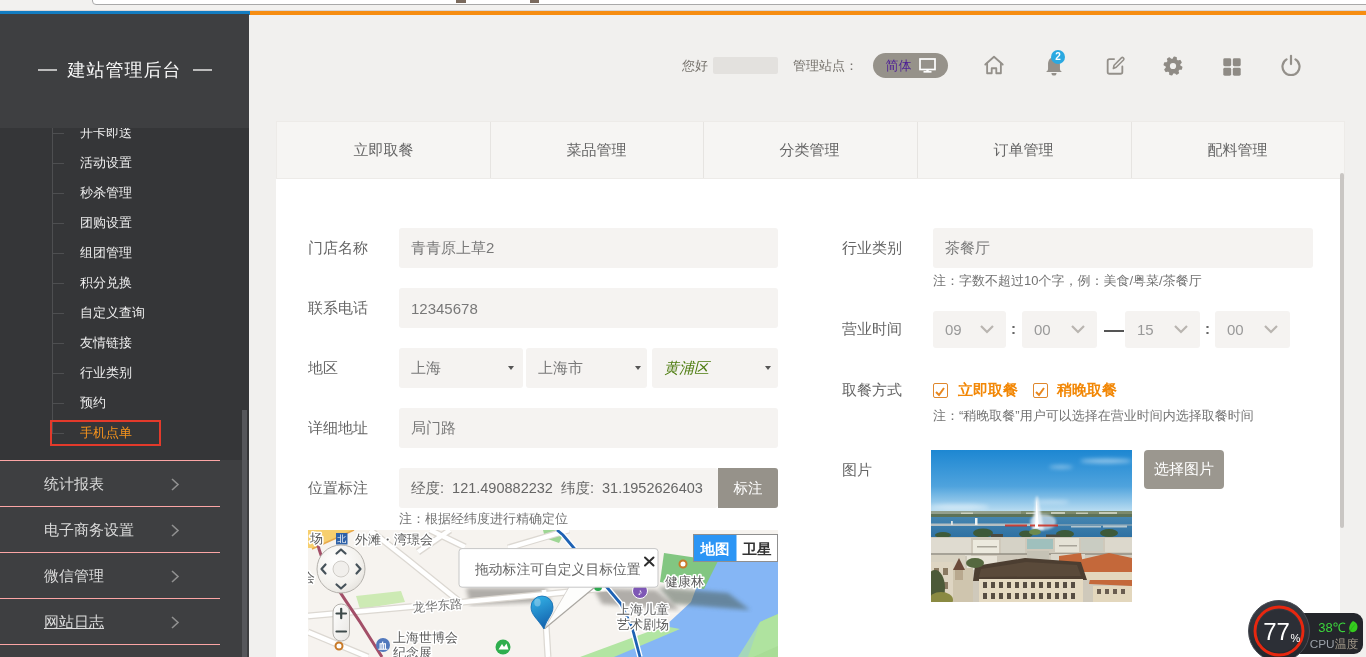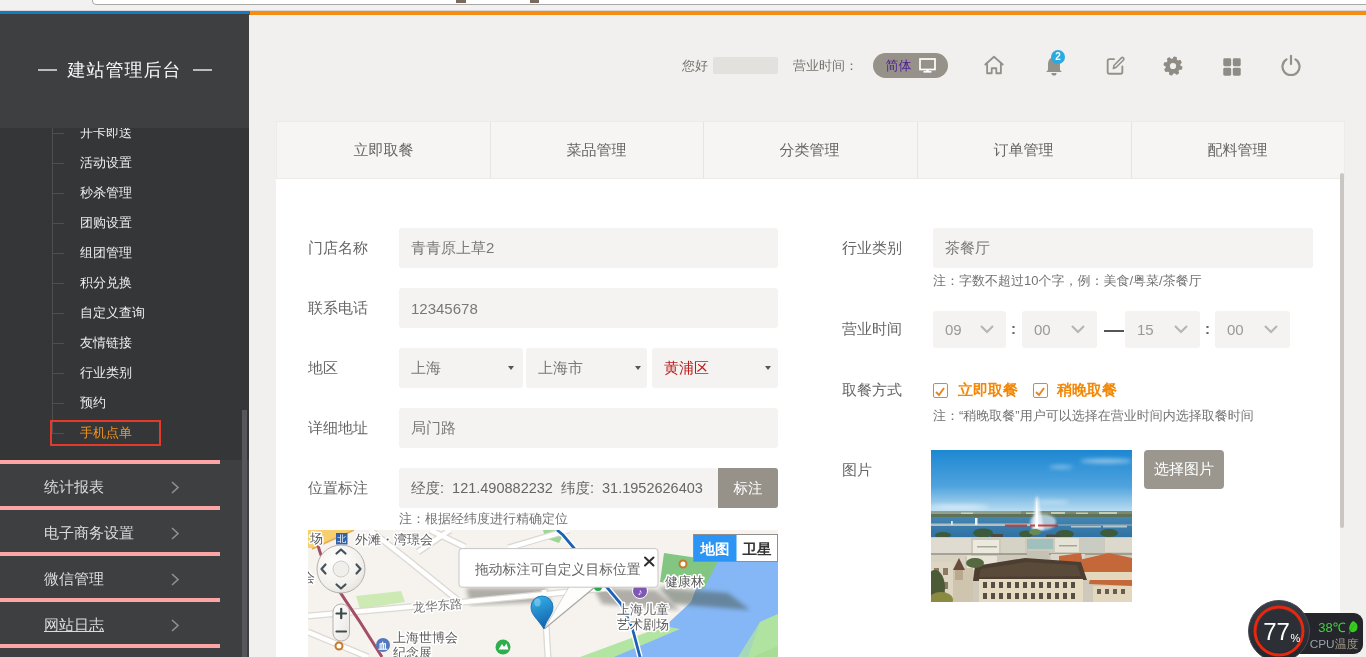--- a/index.html
+++ b/index.html
@@ -15,21 +15,21 @@
 #orangebar{left:250px;top:11px;width:1116px;height:3.5px;background:#f68d11;}
 
 #sidebar{left:0;top:14px;width:249px;height:643px;background:#3e3f41;}
 #sbtitle{left:0;top:26px;width:249px;height:60px;color:#fafafa;font-size:18px;display:flex;align-items:center;justify-content:center;letter-spacing:1px;}
 .tdash{display:inline-block;width:19px;height:2px;background:#bbb;margin:0 11px;}
 #submenu{left:0;top:114px;width:249px;height:332px;background:#353638;overflow:hidden;}
 .smline{left:52px;top:0;width:1px;background:#4e4f51;}
 .smitem{left:80px;width:160px;height:20px;line-height:20px;color:#ededed;font-size:13px;}
 .smtick{left:52px;width:12px;height:1px;background:#4e4f51;}
 #activebox{left:50px;top:406px;width:111px;height:26px;border:2px solid #e33a2b;}
-.sect{left:0;width:220px;height:46px;background:#3e3f41;border-top:4px solid #fca5a5;color:#dbdbdb;font-size:15px;line-height:46px;padding-left:44px;}
+.sect{left:0;width:220px;height:46px;background:#3e3f41;border-top:1px solid #fca5a5;color:#dbdbdb;font-size:15px;line-height:46px;padding-left:44px;}
 .sect svg{position:absolute;right:40px;top:16px;}
 #sbscroll{left:242px;top:396px;width:5px;height:247px;background:#56575b;}
 
 .htext{color:#76726c;font-size:13px;height:16px;line-height:16px;white-space:nowrap;}
 #blurbox{left:713px;top:57px;width:65px;height:17px;background:#e3e1de;border-radius:2px;}
 #pill{left:873px;top:53px;width:75px;height:25px;background:#96928a;border-radius:13px;color:#4c1d95;font-size:13px;display:flex;align-items:center;justify-content:center;gap:7px;}
 .hicon{top:54px;width:22px;height:22px;}
 
 #tabbar{left:276px;top:121px;width:1069px;height:58px;background:#f6f5f3;border:1px solid #edebe8;}
 .tabsep{top:0;width:1px;height:56px;background:#e6e4e1;}
@@ -102,21 +102,21 @@
             <polyline points="2,2 8,7.5 2,13" fill="none" stroke="#909090" stroke-width="1.6"></polyline>
           </svg></div>
       <div class="abs sect" style="top:630px;height:13px;"></div>
     </div>
     <div class="abs" id="sbscroll"></div>
   </div>
 
   <div class="abs" id="header">
     <div class="abs htext" style="left:682px;top:58px;">您好</div>
     <div class="abs" id="blurbox"></div>
-    <div class="abs htext" style="left:793px;top:58px;">营业时间：</div>
+    <div class="abs htext" style="left:793px;top:58px;">管理站点：</div>
     <div class="abs" id="pill">简体
       <svg width="17" height="15" viewBox="0 0 17 15">
           <rect x="1" y="1" width="15" height="10.5" fill="none" stroke="#fff" stroke-width="1.7"></rect>
           <line x1="8.5" y1="11.5" x2="8.5" y2="13.5" stroke="#fff" stroke-width="2.4"></line>
           <line x1="4.5" y1="13.8" x2="12.5" y2="13.8" stroke="#fff" stroke-width="1.7"></line>
         </svg>
     </div>
     <svg class="abs hicon" style="left:983px;" viewBox="0 0 24 24" fill="none" stroke="#94908a" stroke-width="2" stroke-linecap="round" stroke-linejoin="round">
         <path d="M2.5 11.5 L12 3 L21.5 11.5"></path>
         <path d="M4.5 10.5 V21 H9.5 V15.5 H14.5 V21 H19.5 V10.5"></path>
@@ -159,21 +159,21 @@
   <div class="abs" id="panel">
     <div class="abs flabel" style="left:32px;top:59px;">门店名称</div>
     <div class="abs finput" style="left:123px;top:49px;width:379px;height:40px;">青青原上草2</div>
     <div class="abs flabel" style="left:32px;top:119px;">联系电话</div>
     <div class="abs finput" style="left:123px;top:109px;width:379px;height:40px;">12345678</div>
     <div class="abs flabel" style="left:32px;top:179px;">地区</div>
     <div class="abs sel" style="left:123px;top:169px;width:124px;height:40px;color:#787878;">上海</div>
       <div class="dtri" style="left:232px;top:187px;"></div>
     <div class="abs sel" style="left:250px;top:169px;width:121px;height:40px;color:#787878;">上海市</div>
       <div class="dtri" style="left:359px;top:187px;"></div>
-    <div class="abs sel" style="left:376px;top:169px;width:126px;height:40px;color:#b91c1c;">黄浦区</div>
+    <div class="abs sel" style="left:376px;top:169px;width:126px;height:40px;color:#4d7c0f;font-style:italic;">黄浦区</div>
       <div class="dtri" style="left:489px;top:187px;"></div>
     <div class="abs flabel" style="left:32px;top:239px;">详细地址</div>
     <div class="abs finput" style="left:123px;top:229px;width:379px;height:40px;">局门路</div>
     <div class="abs flabel" style="left:32px;top:299px;">位置标注</div>
     <div class="abs finput" style="left:123px;top:289px;width:319px;height:40px;color:#666;font-size:14.5px;">经度:&nbsp; 121.490882232 &nbsp;纬度:&nbsp; 31.1952626403</div>
     <div class="abs grayBtn" style="left:442px;top:289px;width:60px;height:40px;border-radius:0 3px 3px 0;font-size:14.5px;">标注</div>
     <div class="abs fnote" style="left:123px;top:332px;">注：根据经纬度进行精确定位</div>
     <div class="abs" id="mapbox" style="left:32px;top:351px;width:470px;height:127px;overflow:hidden;">
     <svg width="470" height="127" viewBox="0 0 470 127" font-family="Liberation Sans,sans-serif">
       <defs>

